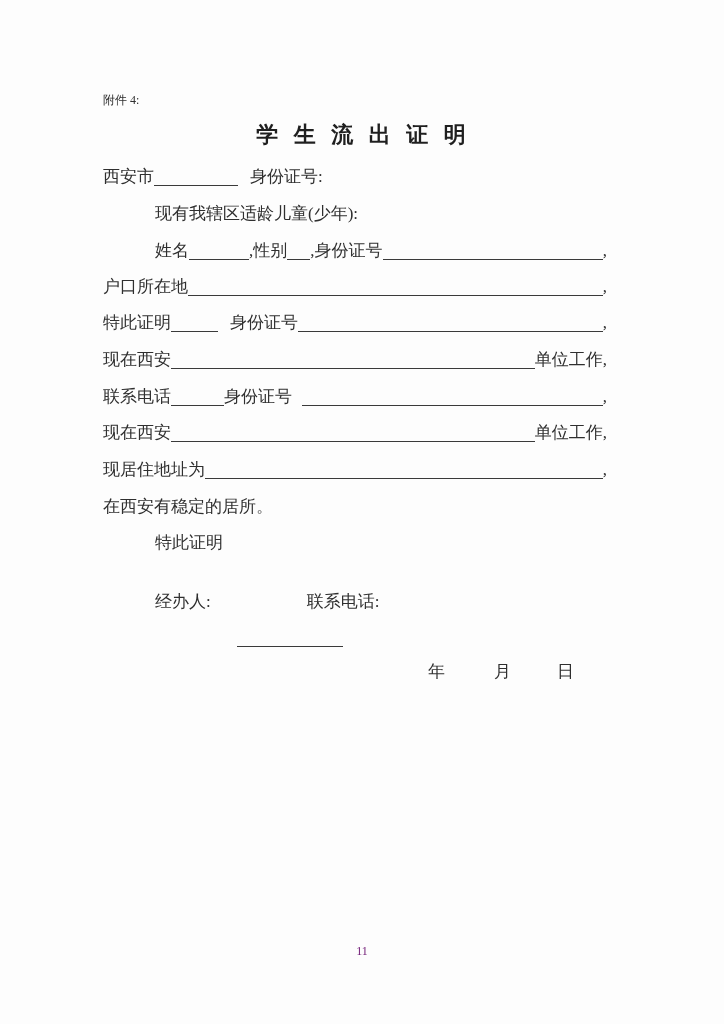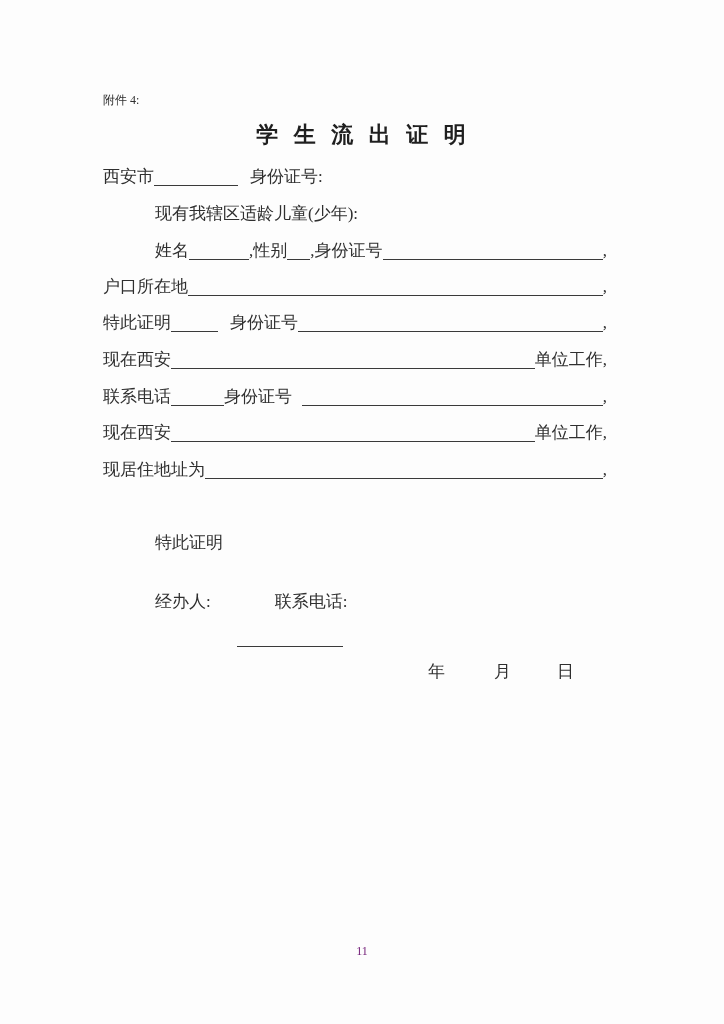--- a/index.html
+++ b/index.html
@@ -128,28 +128,31 @@
     <span class="ul grow"></span>
     <span class="txt">单位工作,</span>
   </div>
 
   <div class="row" style="top:458px">
     <span class="txt">现居住地址为</span>
     <span class="ul grow"></span>
     <span class="txt">,</span>
   </div>
 
+  <div class="row" style="top:495px">
+    <span class="txt">在西安有稳定的居所。</span>
+  </div>
 
   <div class="row" style="top:531px">
     <span class="txt ind">特此证明</span>
   </div>
 
   <div class="row" style="top:590px">
     <span class="txt ind">经办人:</span>
-    <span class="txt" style="margin-left:64px">联系电话:</span>
+    <span class="txt" style="margin-left:96px">联系电话:</span>
   </div>
 
   <div class="row" style="top:626px">
     <span class="sp" style="width:134px"></span>
     <span class="ul w106"></span>
   </div>
 
   <div class="row" style="top:660px">
     <span class="txt" style="margin-left:325px">年</span>
     <span class="txt" style="margin-left:49px">月</span>

